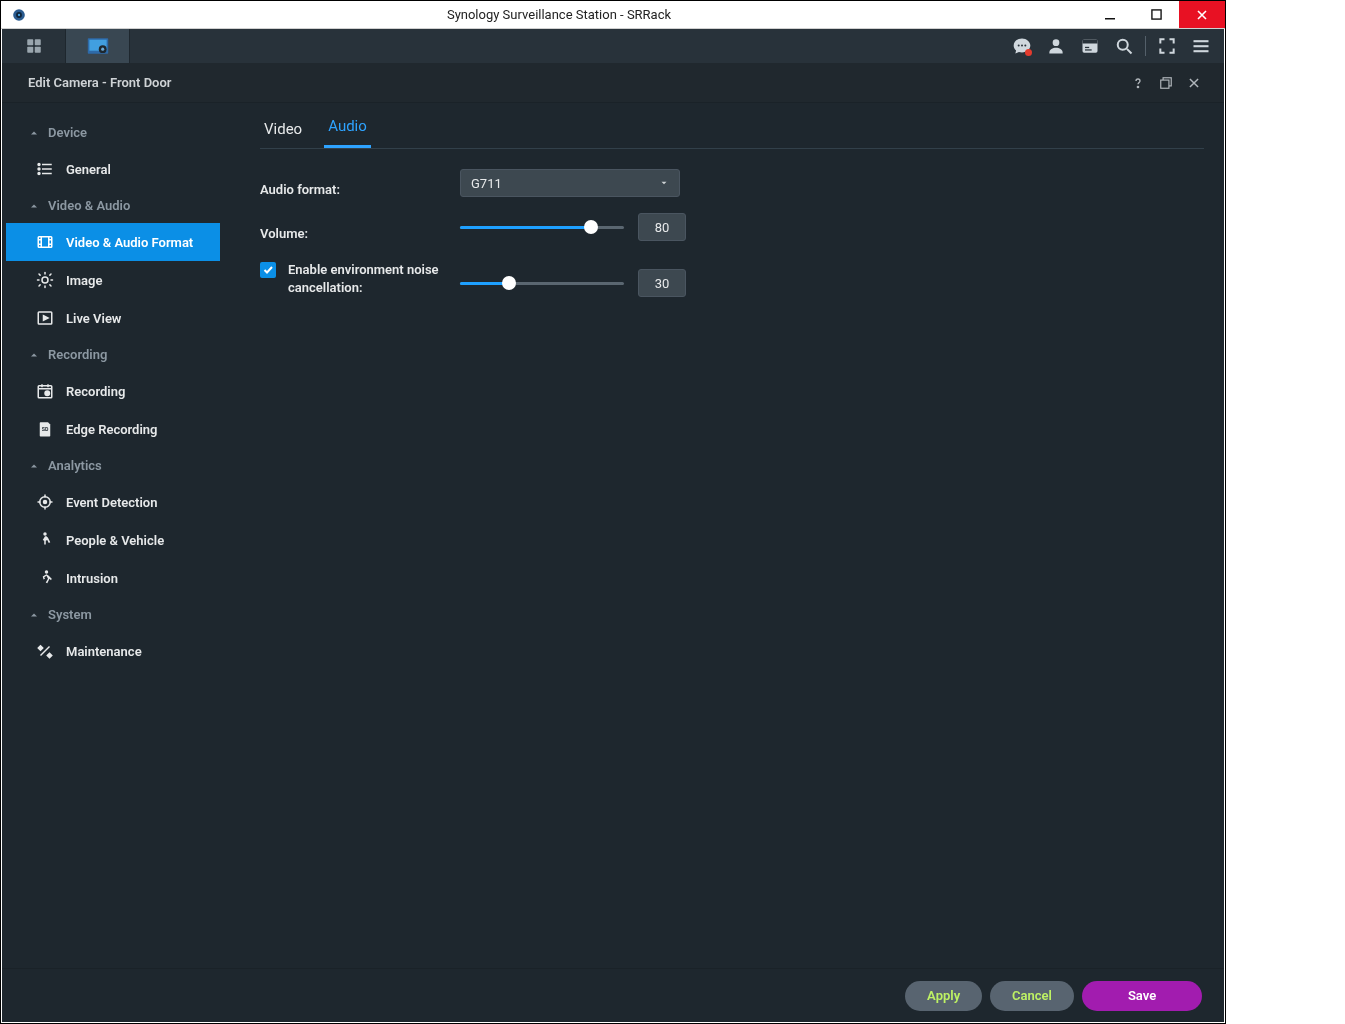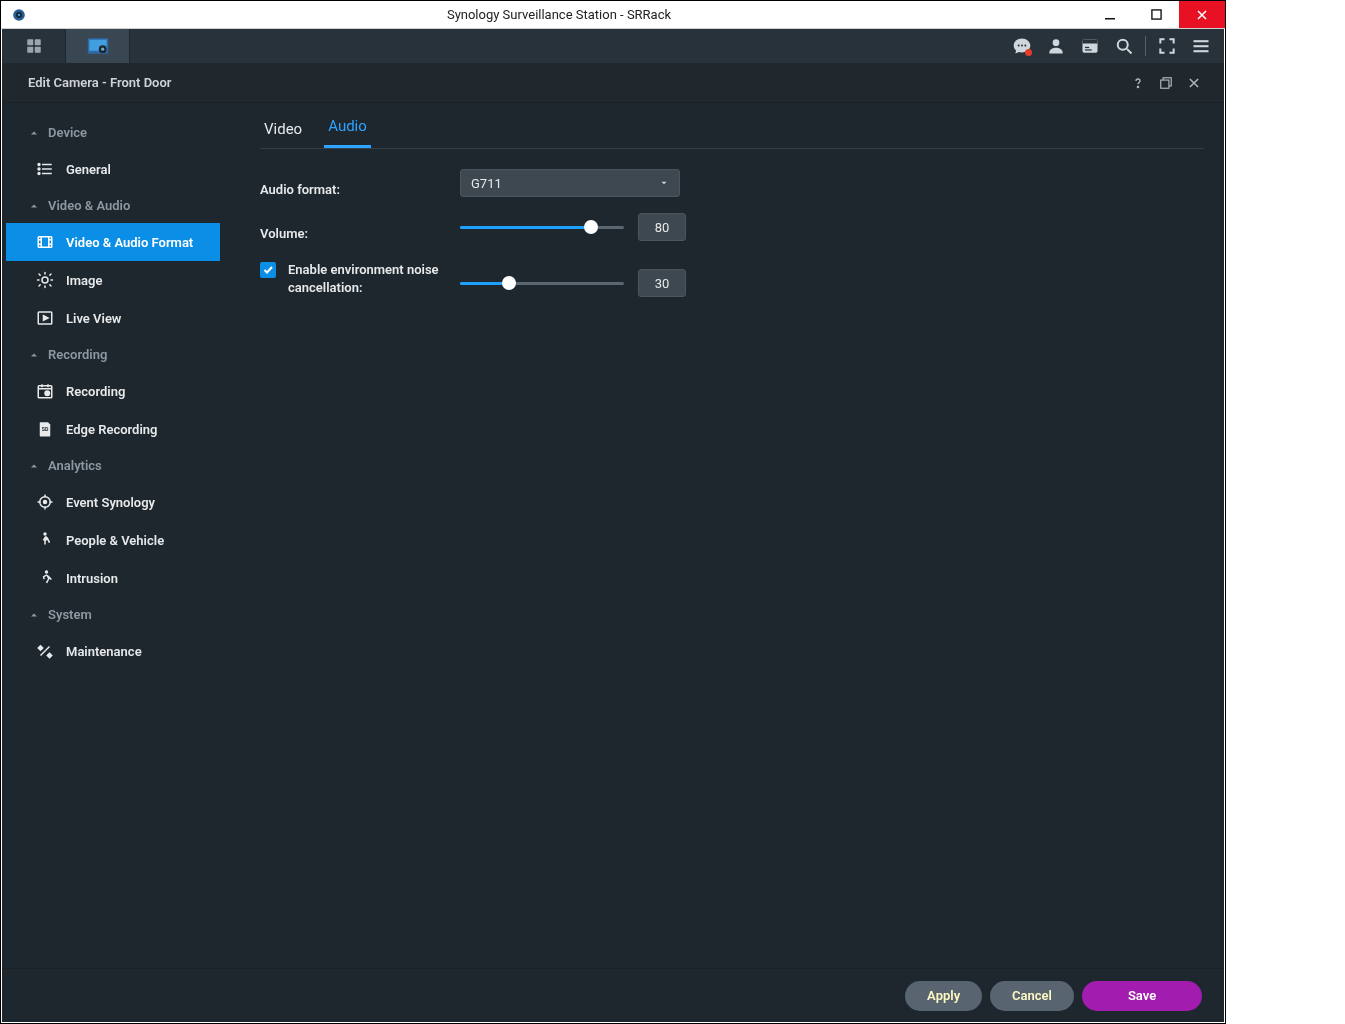--- a/index.html
+++ b/index.html
@@ -59,21 +59,21 @@
   .slider .track { position:absolute; top:9px; left:0; right:0; height:3px; background:#5a6670; border-radius:2px; }
   .slider .fill { position:absolute; top:9px; left:0; height:3px; background:#1ea0ff; border-radius:2px; }
   .slider .thumb { position:absolute; top:3px; width:14px; height:14px; background:#fff; border-radius:50%; transform:translateX(-50%); }
   .valbox { width:48px; height:28px; background:#3d4850; border:1px solid #4a5560; border-radius:3px; display:flex; align-items:center; justify-content:center; color:#e7e9ea; font-size:13px; }
   .checkbox { width:16px; height:16px; background:#0b8fe6; border-radius:2px; display:flex; align-items:center; justify-content:center; color:#fff; flex-shrink:0; margin-top:1px;}
   .checkbox svg { width:12px; height:12px; }
 
   
   .footer { height:54px; border-top:1px solid #1a2228; display:flex; justify-content:flex-end; align-items:center; gap:8px; padding:0 22px; }
   .btn { height:30px; padding:0 22px; border-radius:15px; font-size:13px; font-weight:600; display:flex; align-items:center; justify-content:center; cursor:pointer; }
-  .btn.secondary { background:#586470; color:#fef9c3; }
+  .btn.secondary { background:#586470; color:#bef264; }
   .btn.primary { background:#a21caf; color:#fff; min-width:120px; }
 
   svg { display:block; }
 </style>
 </head>
 <body>
 
 <div class="outer-border">
 
   <div class="titlebar">
@@ -302,21 +302,21 @@
           <span class="nicon">
               <svg width="18" height="18" viewBox="0 0 24 24" fill="none" stroke="currentColor" stroke-width="2">
                 <circle cx="12" cy="12" r="7"></circle>
                 <line x1="12" y1="2" x2="12" y2="6"></line>
                 <line x1="12" y1="18" x2="12" y2="22"></line>
                 <line x1="2" y1="12" x2="6" y2="12"></line>
                 <line x1="18" y1="12" x2="22" y2="12"></line>
                 <circle cx="12" cy="12" r="2" fill="currentColor"></circle>
               </svg>
             </span>
-          <span>Event Synology</span>
+          <span>Event Detection</span>
         </div>
         <div class="nav-item">
           <span class="nicon">
               <svg width="18" height="18" viewBox="0 0 24 24" fill="currentColor">
                 <circle cx="12" cy="4" r="2.3"></circle>
                 <path d="M12 7l-3 5 2 1v5h2v-5l2-1 2 4 2-1-3-6-2-2z"></path>
               </svg>
             </span>
           <span>People &amp; Vehicle</span>
         </div>

